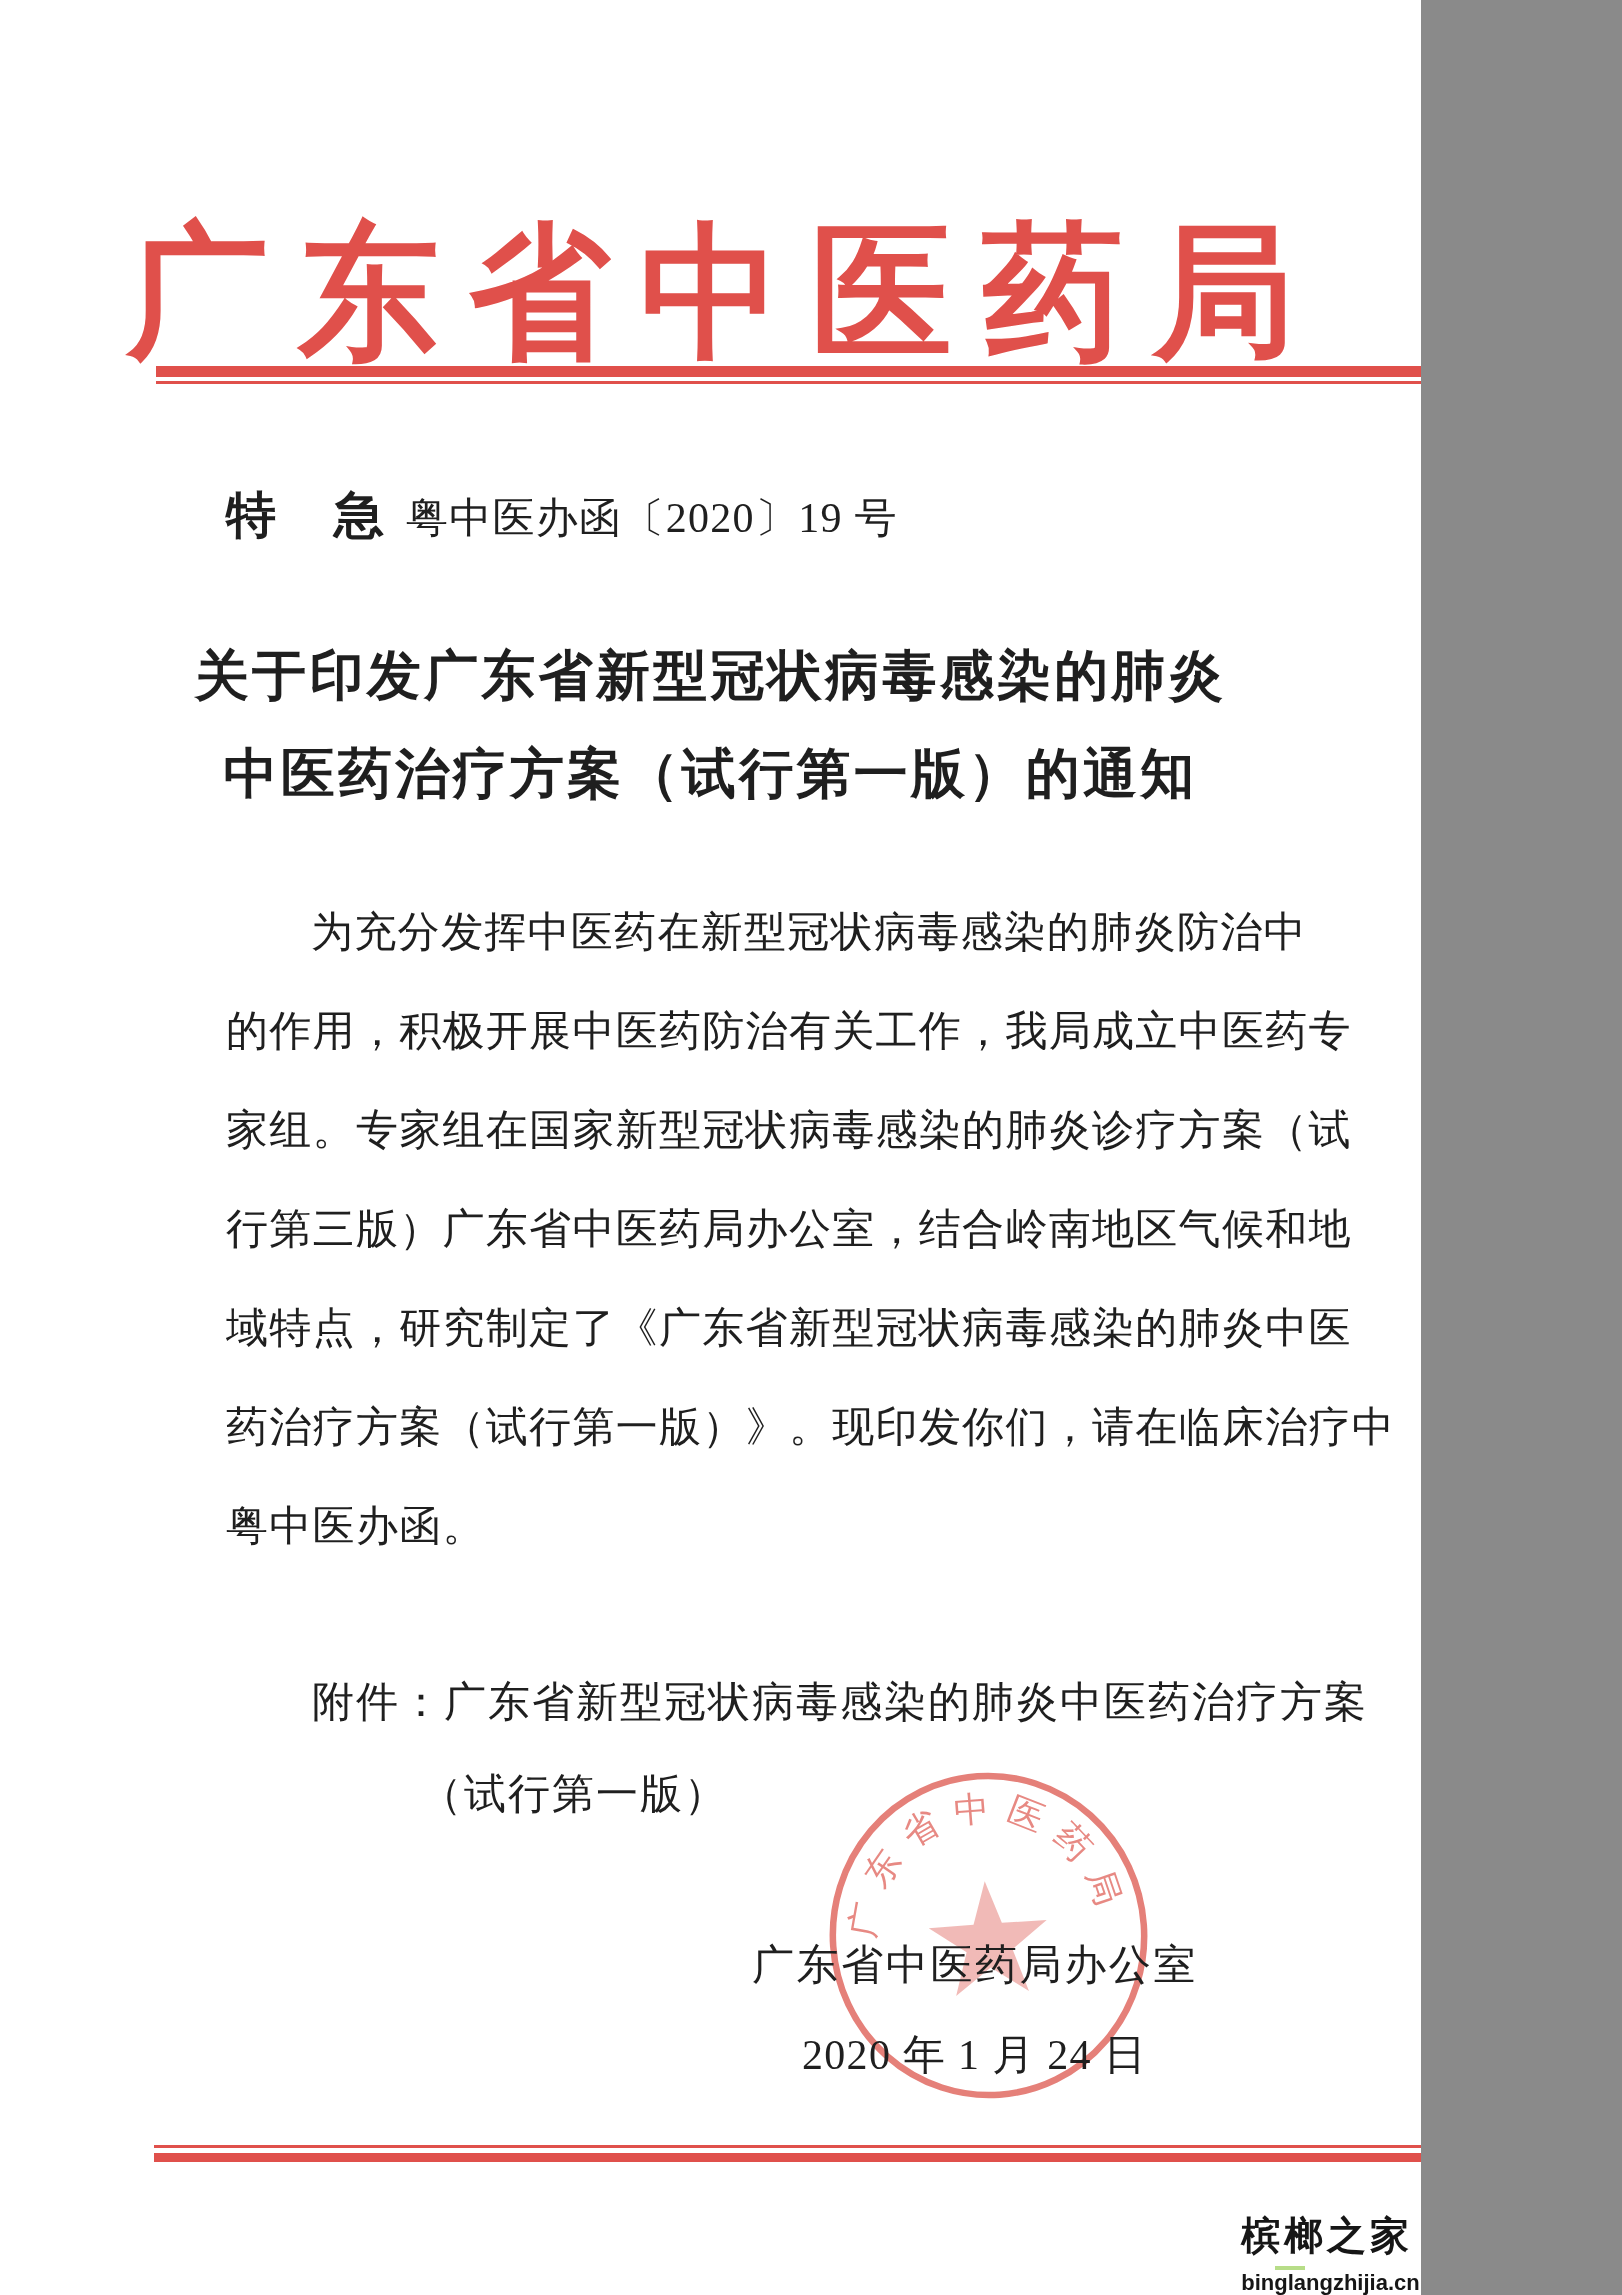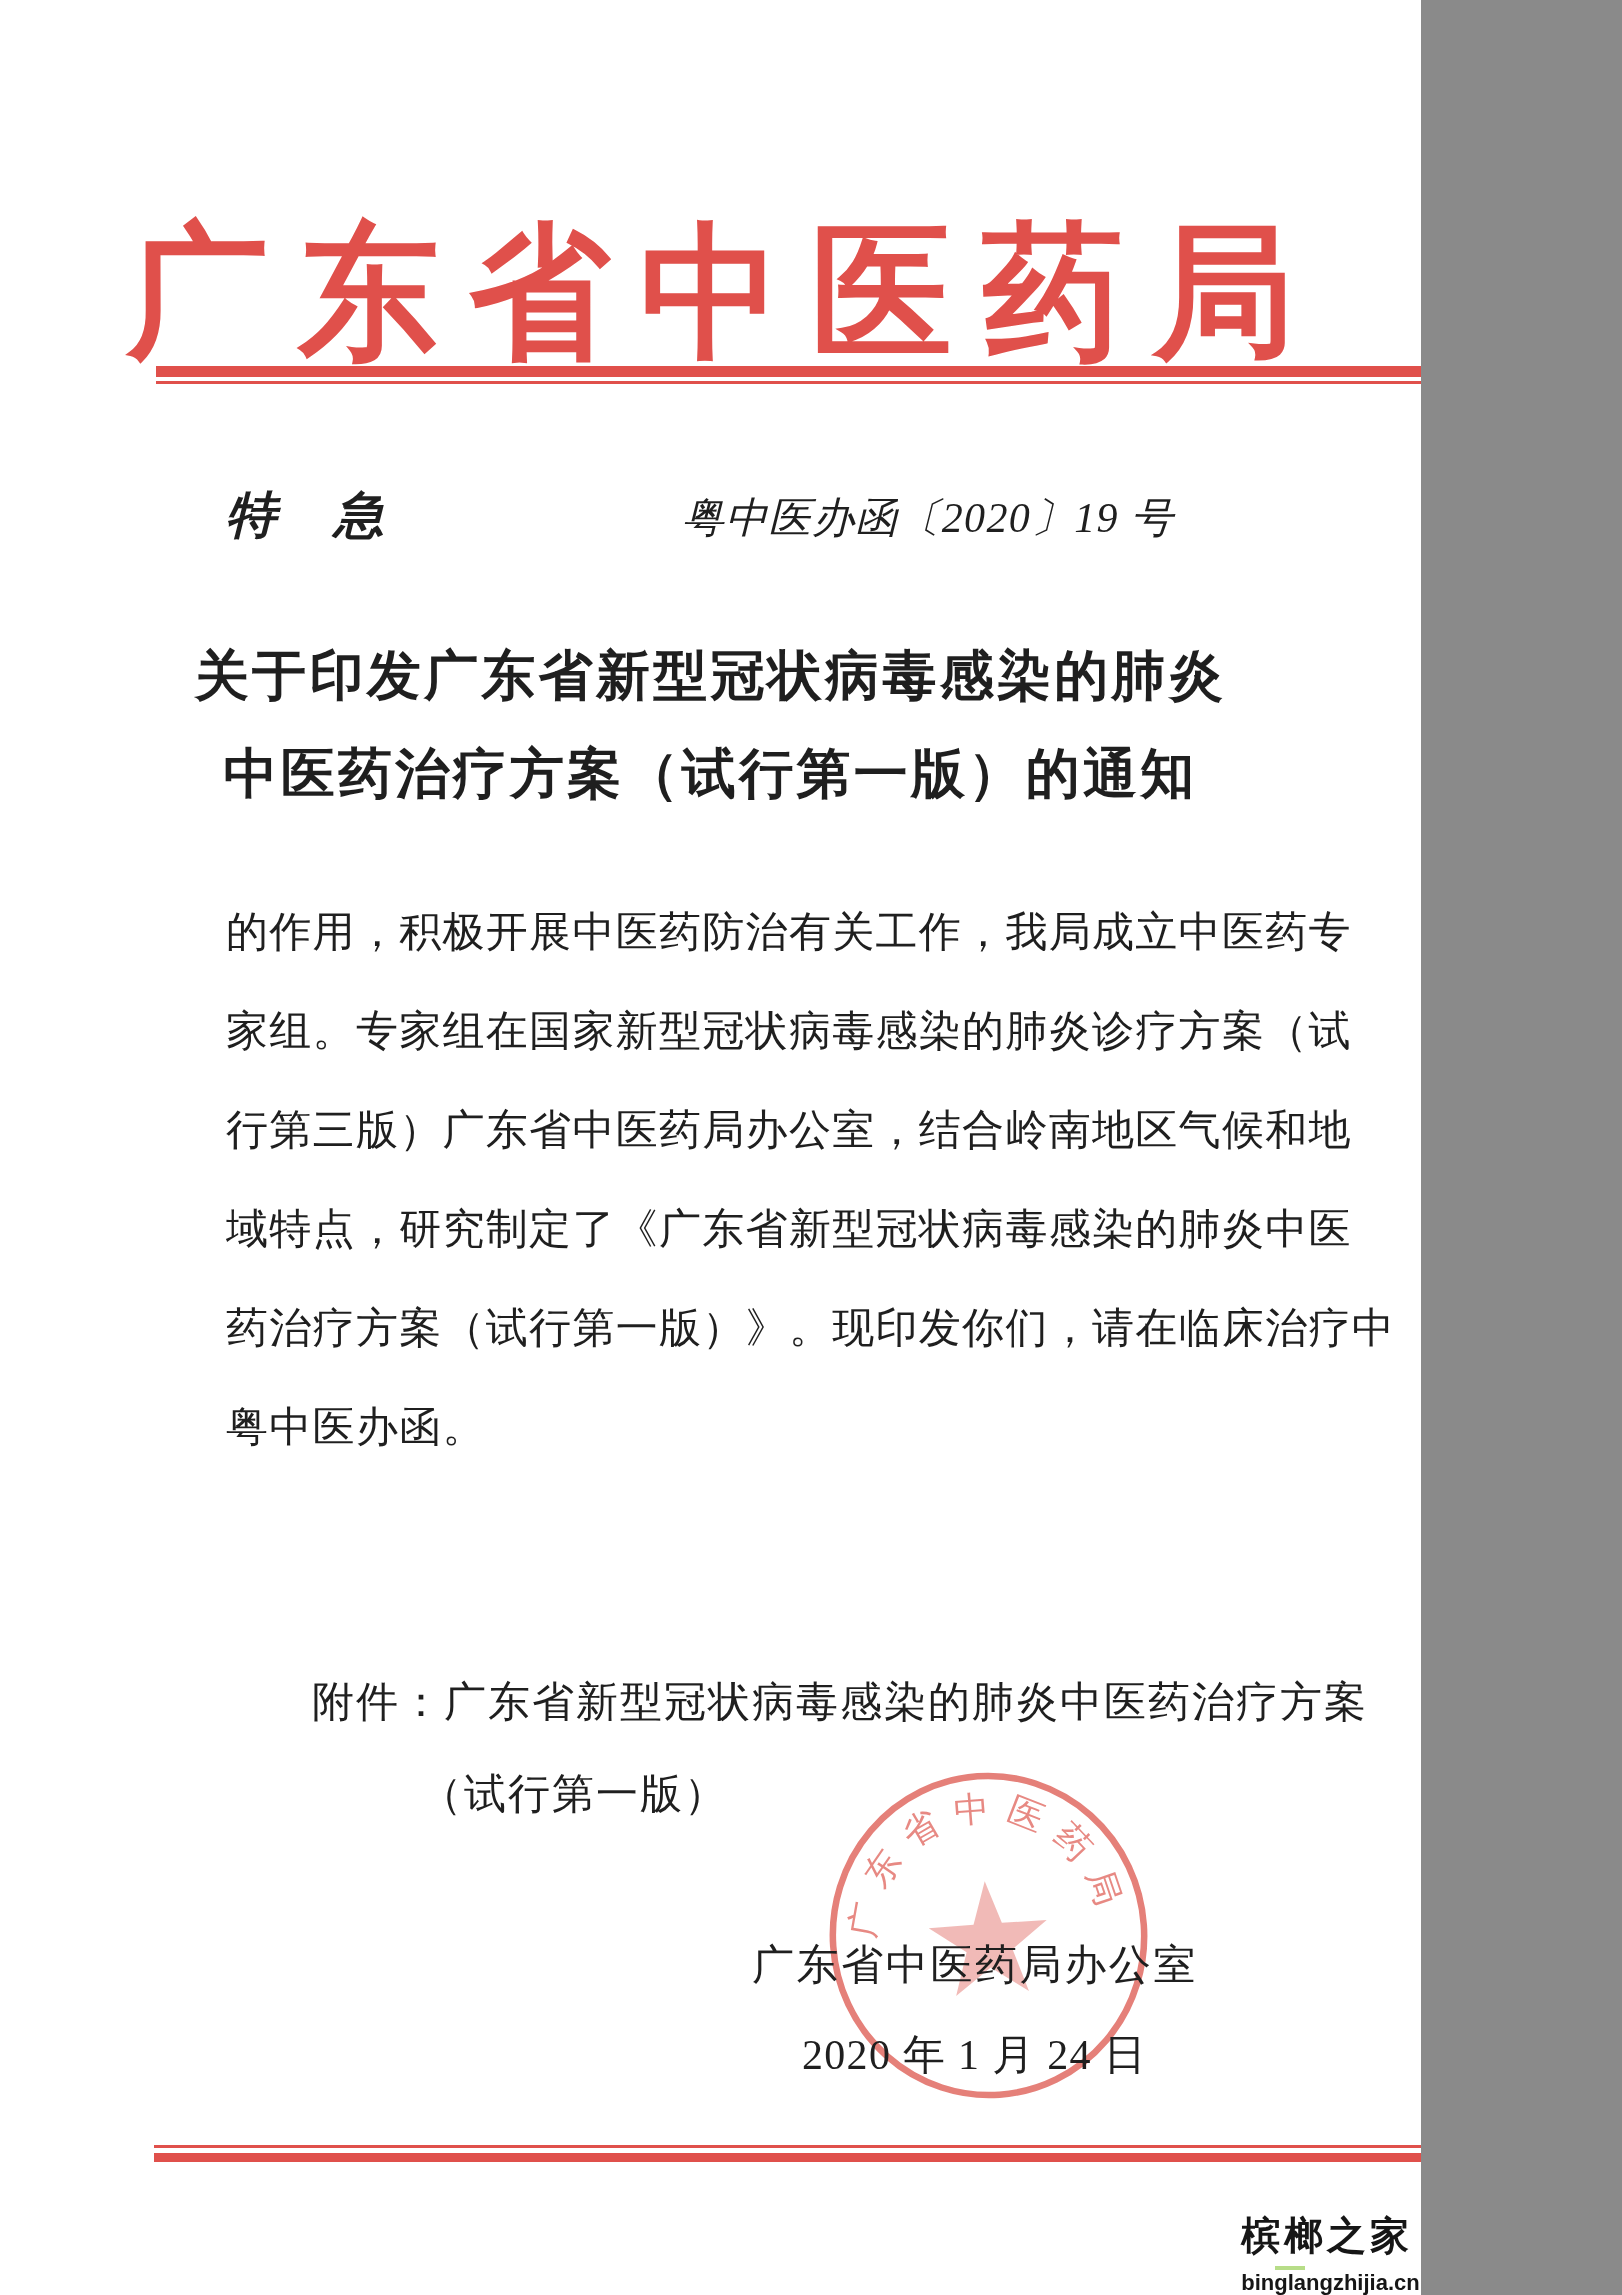--- a/index.html
+++ b/index.html
@@ -25,21 +25,21 @@
     white-space:nowrap;
   }
   .rule{position:absolute;left:156px;width:1341px;}
   .rule-top-thick{top:366px;height:10.5px;}
   .rule-top-thin{top:381px;height:3.3px;}
   .rule-bottom-thin{top:2145px;height:3.3px;left:154px;width:1341px;}
   .rule-bottom-thick{top:2153px;height:9.2px;left:154px;width:1341px;}
   
   .meta-row{
     position:absolute;top:482px;left:226px;right:247px;
-    display:flex;justify-content:space-between;align-items:baseline;font-style:italic;
+    display:flex;justify-content:flex-start;align-items:baseline;
   }
   .urgency{
     font-family:"Liberation Sans","DejaVu Sans",sans-serif;
     font-weight:bold;font-size:50px;letter-spacing:22px;white-space:nowrap;
   }
   .doc-number{font-size:42px;letter-spacing:1.3px;white-space:nowrap;}
   
   .doc-title{
     position:absolute;top:631px;left:0;width:100%;
     text-align:center;font-weight:bold;
@@ -103,20 +103,21 @@
     <span class="urgency">特 急</span>
     <span class="doc-number">粤中医办函〔2020〕19 号</span>
   </div>
 
   <div class="doc-title">
     <div>关于印发广东省新型冠状病毒感染的肺炎</div>
     <div>中医药治疗方案（试行第一版）的通知</div>
   </div>
 
   <div class="body-block">
+    <div class="body-line indent-2em">为充分发挥中医药在新型冠状病毒感染的肺炎防治中</div>
     <div class="body-line">的作用，积极开展中医药防治有关工作，我局成立中医药专</div>
     <div class="body-line">家组。专家组在国家新型冠状病毒感染的肺炎诊疗方案（试</div>
     <div class="body-line">行第三版）广东省中医药局办公室，结合岭南地区气候和地</div>
     <div class="body-line">域特点，研究制定了《广东省新型冠状病毒感染的肺炎中医</div>
     <div class="body-line">药治疗方案（试行第一版）》。现印发你们，请在临床治疗中</div>
     <div class="body-line">粤中医办函。</div>
   </div>
 
   <div class="attachment-line1">附件：广东省新型冠状病毒感染的肺炎中医药治疗方案</div>
   <div class="attachment-line2">（试行第一版）</div>

